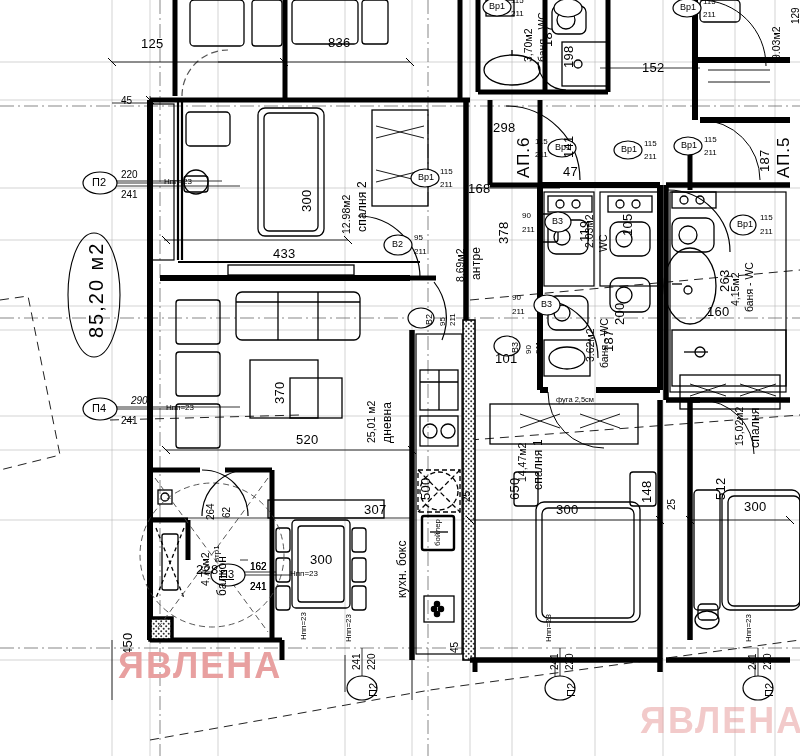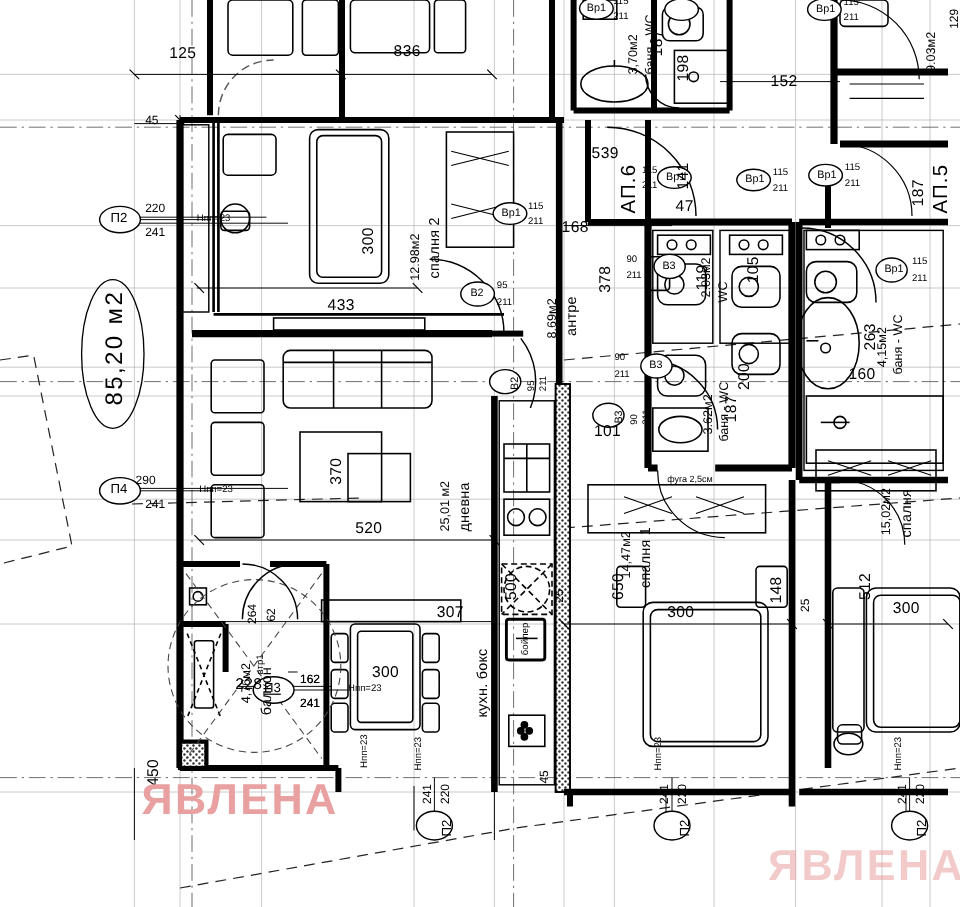--- a/index.html
+++ b/index.html
@@ -433,21 +433,21 @@
 <div class="lbl dimXS" style="left:556px;top:396px;font-size:7.5px;">фуга 2,5см</div>
 <div class="lbl dimXS rot" style="left:434px;top:546px;font-size:8px;">бойлер</div>
 <div class="lbl dimXS rot" style="left:213px;top:562px;font-size:8px;">втр1</div>
 
 <div class="lbl tagtxt" style="left:92px;top:177px;">П2</div>
 <div class="lbl dimS" style="left:121px;top:170px;">220</div>
 <div class="lbl dimS" style="left:121px;top:190px;">241</div>
 <div class="lbl dimXS" style="left:164px;top:178px;">Нпп=23</div>
 
 <div class="lbl tagtxt" style="left:92px;top:403px;">П4</div>
-<div class="lbl dimS" style="left:113px;top:396px;">290</div>
+<div class="lbl dimS" style="left:131px;top:396px;font-style:italic;">290</div>
 <div class="lbl dimS" style="left:121px;top:416px;">241</div>
 <div class="lbl dimXS" style="left:166px;top:404px;">Нпп=23</div>
 
 <div class="lbl tagtxt" style="left:220px;top:569px;text-decoration:underline;">П3</div>
 <div class="lbl dimS" style="left:250px;top:562px;">162</div>
 <div class="lbl dimS" style="left:250px;top:582px;">241</div>
 <div class="lbl dimXS" style="left:290px;top:570px;">Нпп=23</div>
 
 <div class="lbl tagtxt rot" style="left:368px;top:697px;">П2</div>
 <div class="lbl dimS rot" style="left:367px;top:670px;">220</div>
@@ -509,21 +509,21 @@
 <div class="lbl dimXS" style="left:644px;top:140px;">115</div>
 <div class="lbl dimXS" style="left:644px;top:153px;">211</div>
 
 <div class="lbl dim" style="left:141px;top:37px;">125</div>
 <div class="lbl dim" style="left:328px;top:36px;">836</div>
 <div class="lbl dimS" style="left:121px;top:96px;">45</div>
 <div class="lbl dim rot" style="left:300px;top:212px;">300</div>
 <div class="lbl dim" style="left:273px;top:247px;">433</div>
 <div class="lbl dim rot" style="left:497px;top:244px;">378</div>
 <div class="lbl dim" style="left:468px;top:182px;">168</div>
-<div class="lbl dim" style="left:493px;top:121px;">539</div>
+<div class="lbl dim" style="left:493px;top:121px;">298</div>
 <div class="lbl dim" style="left:642px;top:61px;">152</div>
 <div class="lbl dim rot" style="left:562px;top:158px;">141</div>
 <div class="lbl dim" style="left:563px;top:165px;">47</div>
 <div class="lbl dim rot" style="left:541px;top:47px;">187</div>
 <div class="lbl dim rot" style="left:562px;top:68px;">198</div>
 <div class="lbl dim rot" style="left:621px;top:236px;">105</div>
 <div class="lbl dim rot" style="left:578px;top:242px;">119</div>
 <div class="lbl dim rot" style="left:613px;top:325px;">200</div>
 <div class="lbl dim rot" style="left:602px;top:352px;">187</div>
 <div class="lbl dim rot" style="left:718px;top:292px;">263</div>

